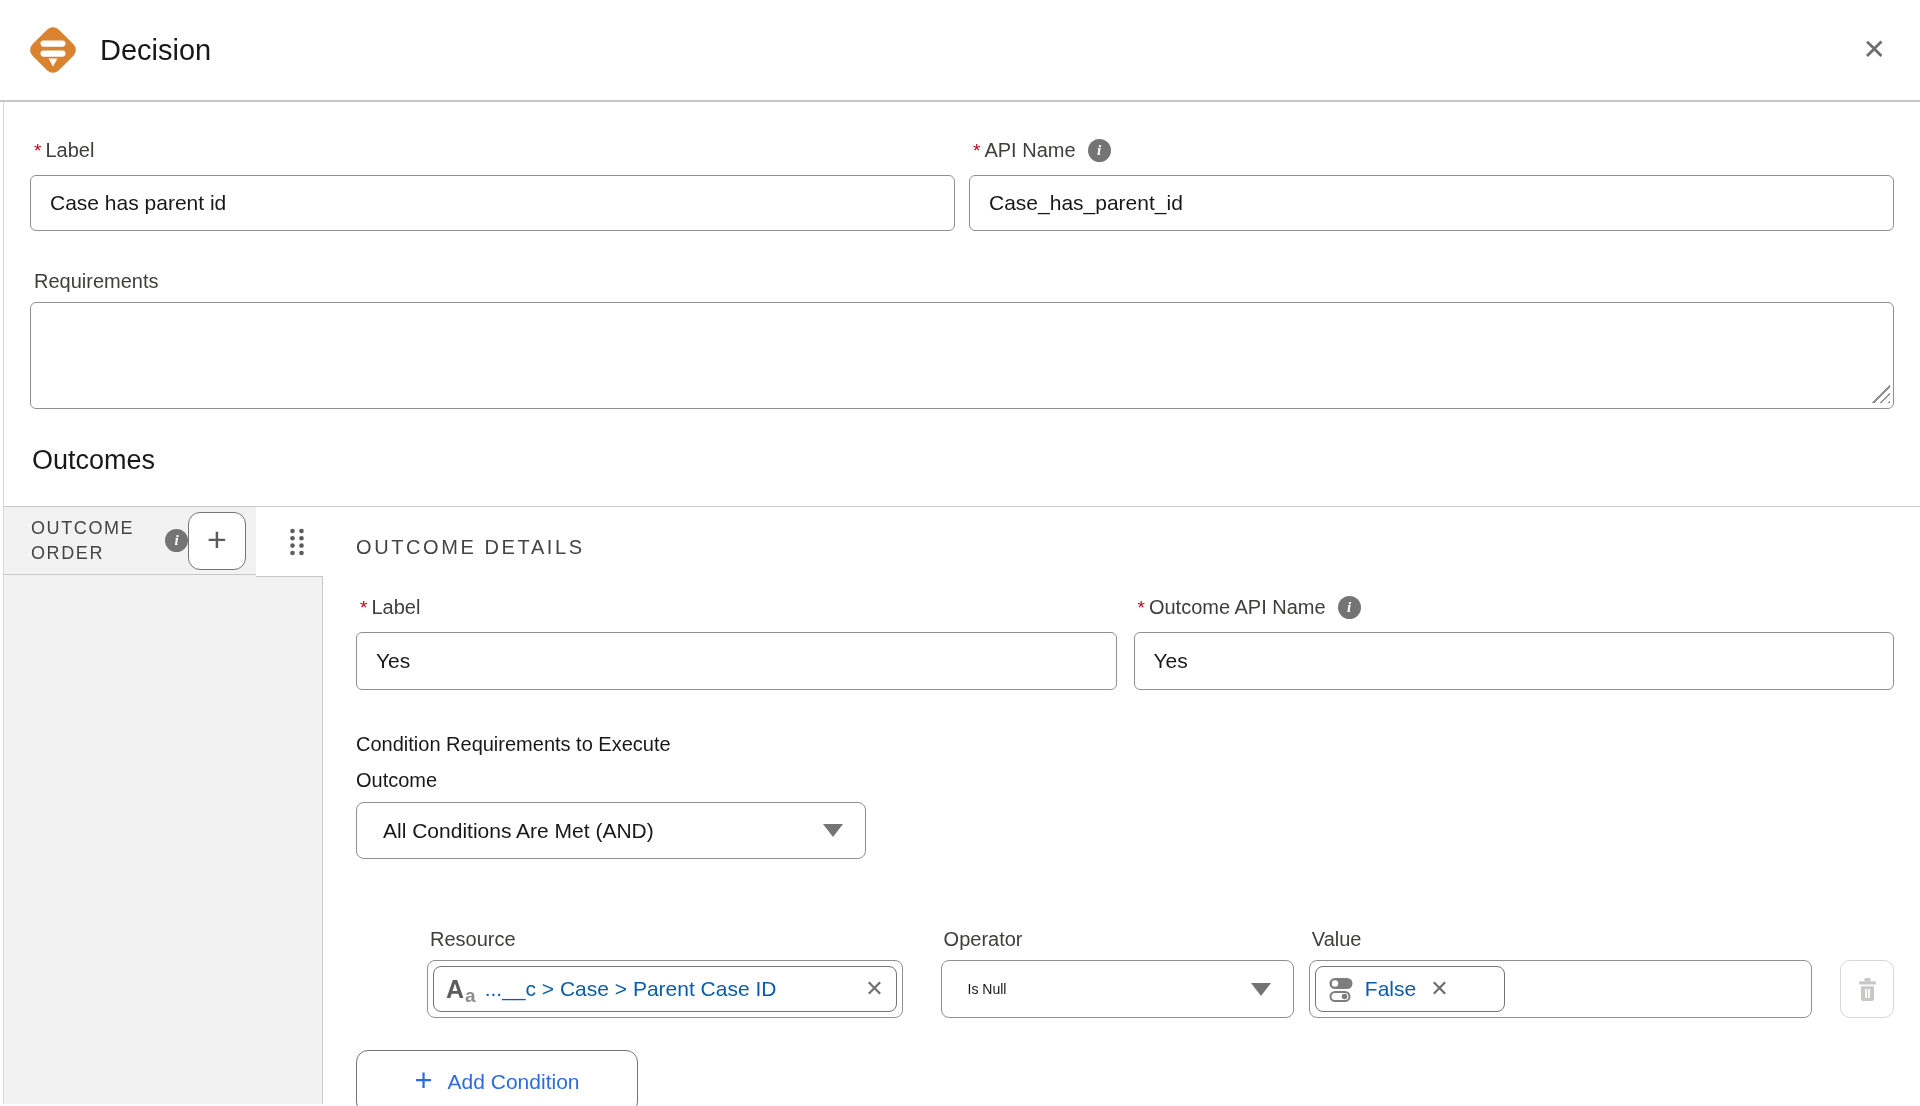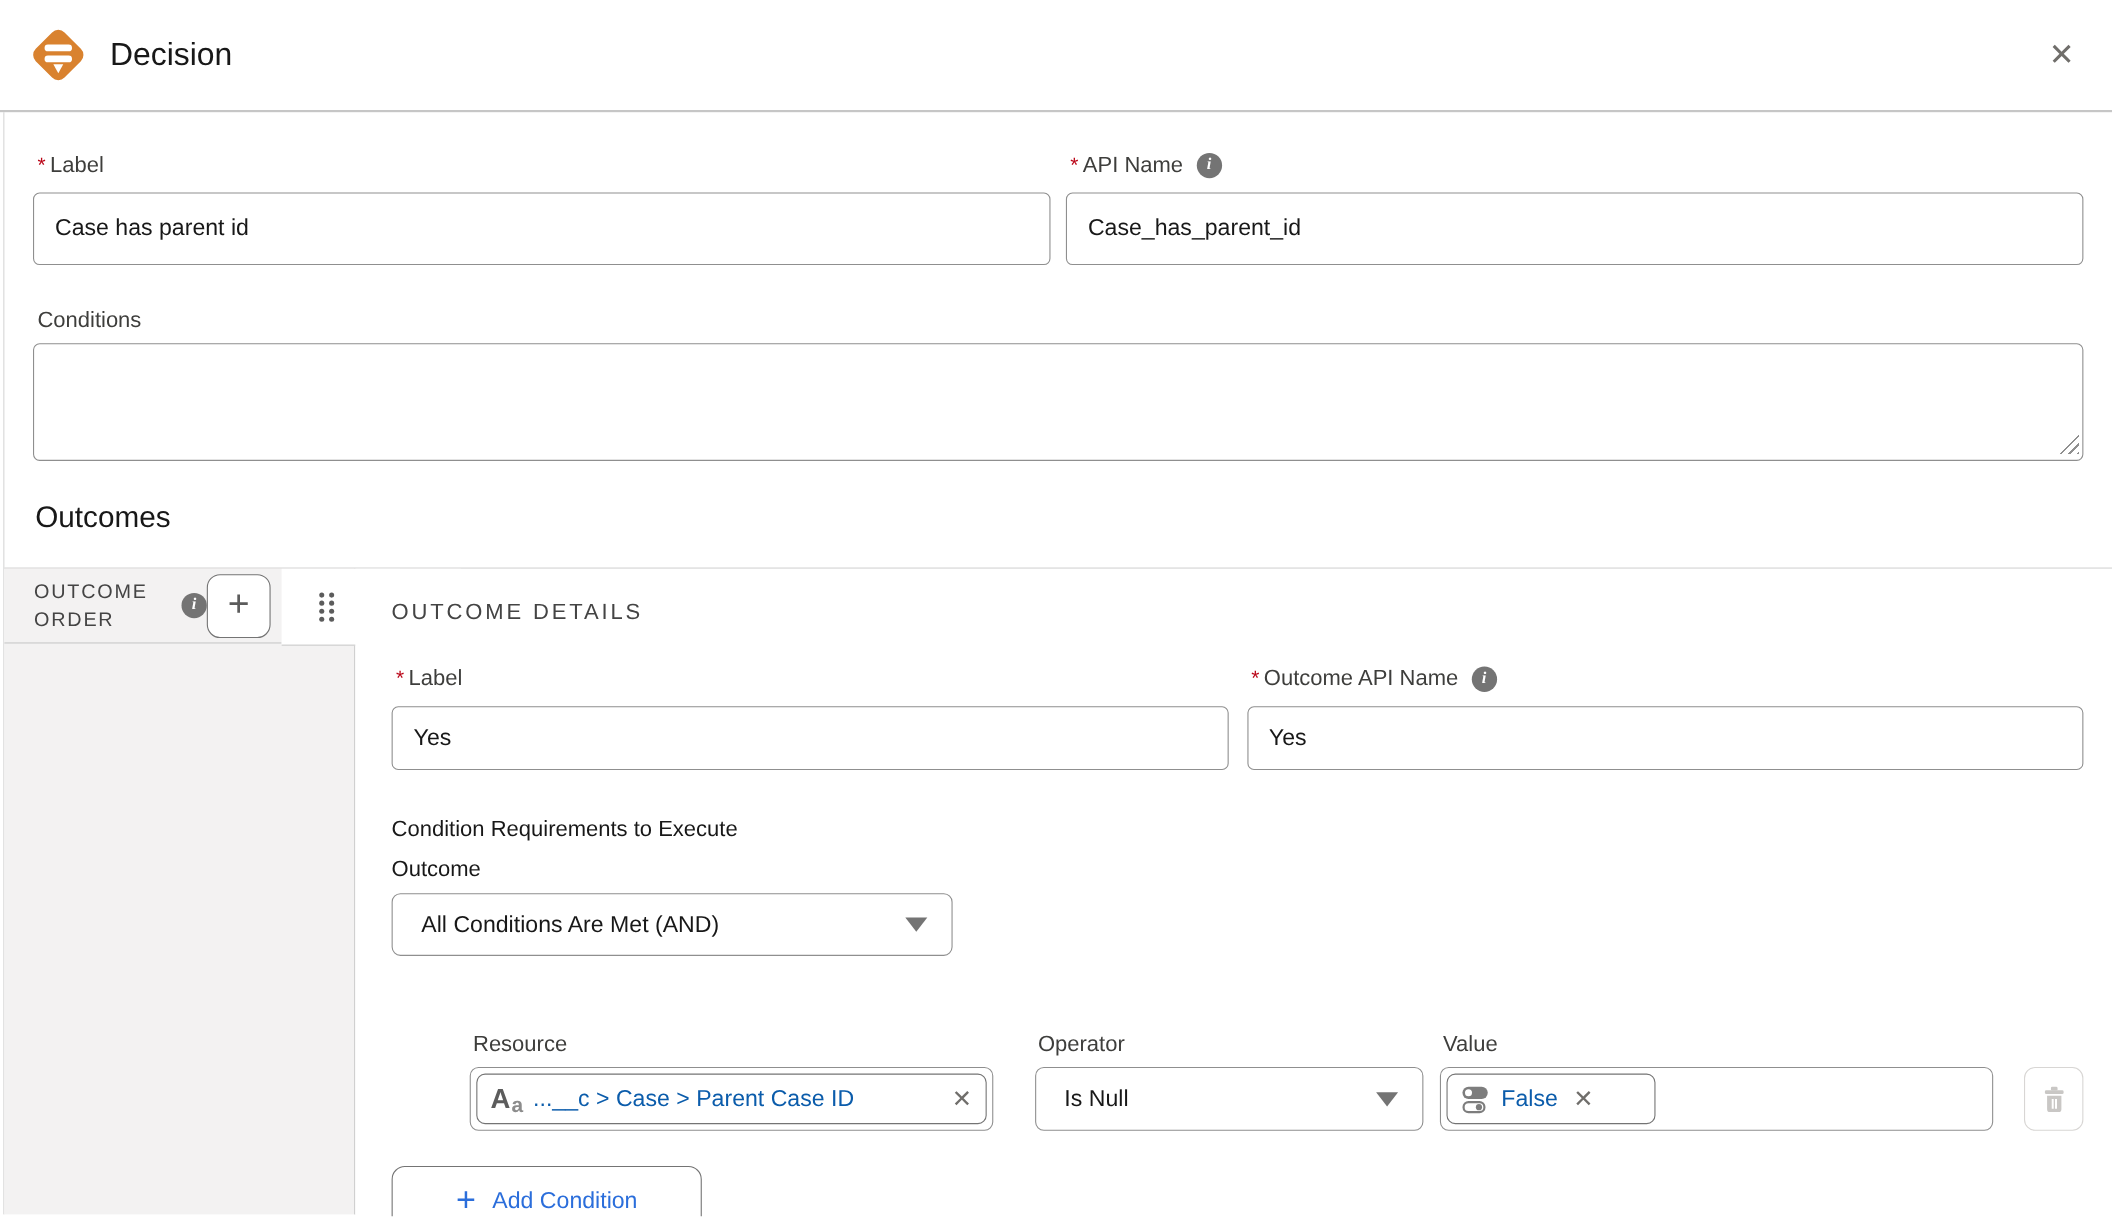--- a/index.html
+++ b/index.html
@@ -20,21 +20,21 @@
   .form { padding:0 26px; }
   .fieldrow { display:flex; gap:14px; margin-top:36px; }
   .field { flex:1 1 0; position:relative; }
   .flabel { font-size:20px; color:#3e3e3c; display:flex; align-items:center;
     padding-left:4px; height:25px; }
   .req { color:#ba0517; margin-right:4px; font-size:19px; }
   .info-badge { width:23px; height:23px; border-radius:50%; background:#747474;
     color:#fff; font-family:"Liberation Serif", serif; font-style:italic; font-weight:bold;
     font-size:15px; display:inline-flex; align-items:center; justify-content:center;
     margin-left:12px; flex:none; }
-  .tinput { display:block; margin-top:12px; height:66px; width:100%;
+  .tinput { display:block; margin-top:12px; height:56px; width:100%;
     border:1px solid #8f8f8f; border-radius:6px; background:#fff;
     font-family:inherit; font-size:21px; color:#181818; padding:0 19px; }
   .desc-field { margin-top:38px; }
   .ta-wrap { position:relative; margin-top:8px; }
   .ta { display:block; width:100%; height:107px; border:1px solid #8f8f8f;
     border-radius:6px; background:#fff; resize:none; font-family:inherit;
     font-size:21px; padding:12px 19px; }
   .resize-grip { position:absolute; right:4px; bottom:6px; width:21px; height:21px;
     background:repeating-linear-gradient(135deg,#8f8f8f 0 1.6px,transparent 1.6px 5.6px);
     clip-path:polygon(100% 0,0 100%,100% 100%); pointer-events:none; }
@@ -97,21 +97,21 @@
   .aa-icon .a2 { font-size:19px; color:#8c8c8c; position:relative; top:4px;
     left:1px; font-weight:bold; }
   .pill-text { color:#0b5cab; font-size:21px; white-space:nowrap; overflow:hidden;
     margin-left:10px; }
   .pill-x { color:#706e6b; font-size:22px; line-height:1; cursor:pointer; flex:none; }
   .resource-pill .pill-x { margin-left:auto; padding-left:8px; }
   .value-pill .pill-x { margin-left:14px; }
   .operator-box { height:58px; border:1px solid #8f8f8f; border-radius:8px;
     background:#fff; display:flex; align-items:center; padding:0 22px 0 26px;
     cursor:pointer; }
-  .operator-box .val { font-size:21px; color:#181818; }
+  .operator-box .val { font-size:14px; color:#181818; }
   .toggle-icon { flex:none; display:flex; }
   .trash-col { margin-left:28px; padding-top:33px; }
   .trash-btn { width:54px; height:58px; border:1px solid #d8d6d4; border-radius:10px;
     background:#fff; display:flex; align-items:center; justify-content:center;
     cursor:default; }
   .add-cond-btn { margin-top:32px; width:282px; height:64px; background:#fff;
     border:1px solid #747474; border-radius:12px; display:flex; align-items:center;
     justify-content:center; gap:15px; cursor:pointer; }
   .add-plus { color:#2b6edb; font-size:31px; font-weight:400; line-height:1;
     padding-bottom:3px; }
@@ -151,21 +151,21 @@
             <span class="req">*</span>
             <span>API Name</span>
             <span class="info-badge">i</span>
           </div>
           <input class="tinput" type="text" value="Case_has_parent_id" style="">
         </div>
       </div>
 
       <div class="desc-field">
         <div class="flabel">
-          <span>Conditions</span>
+          <span>Requirements</span>
         </div>
         <div class="ta-wrap">
           <textarea class="ta" style=""></textarea>
           <div class="resize-grip"></div>
         </div>
       </div>
 
       <div class="outcomes-head">
         <span class="outcomes-title">Outcomes</span>
       </div>

